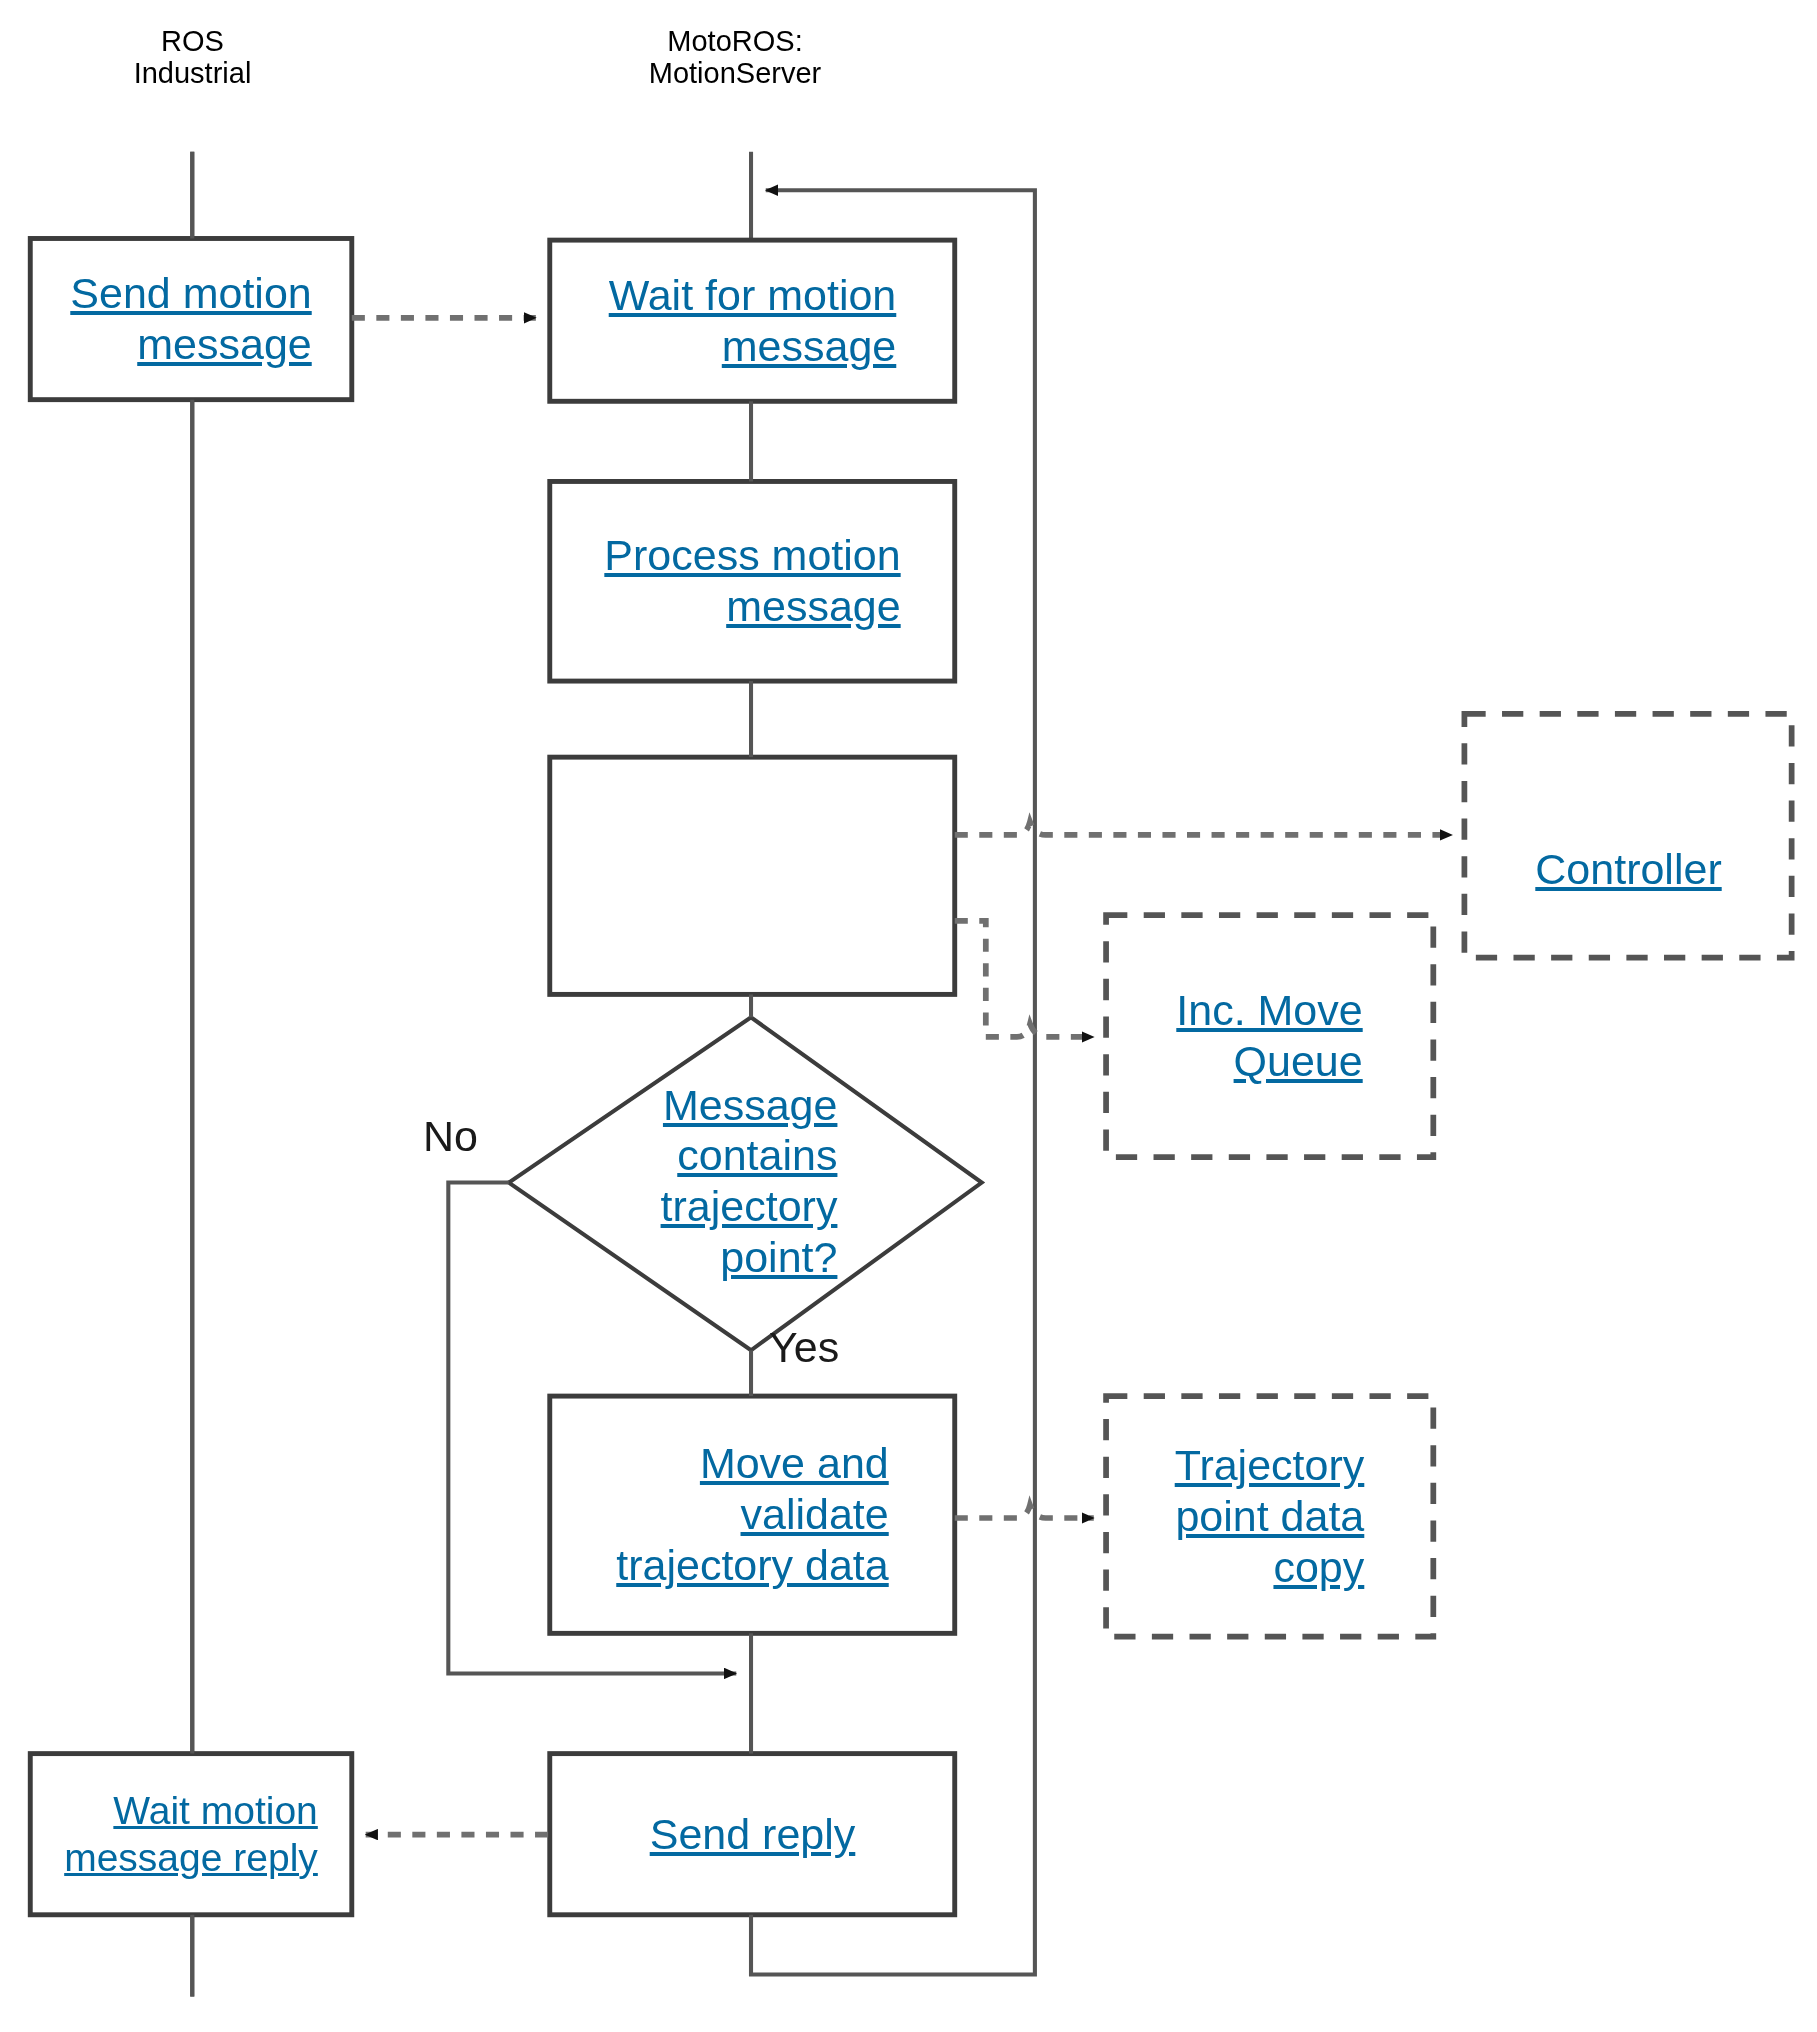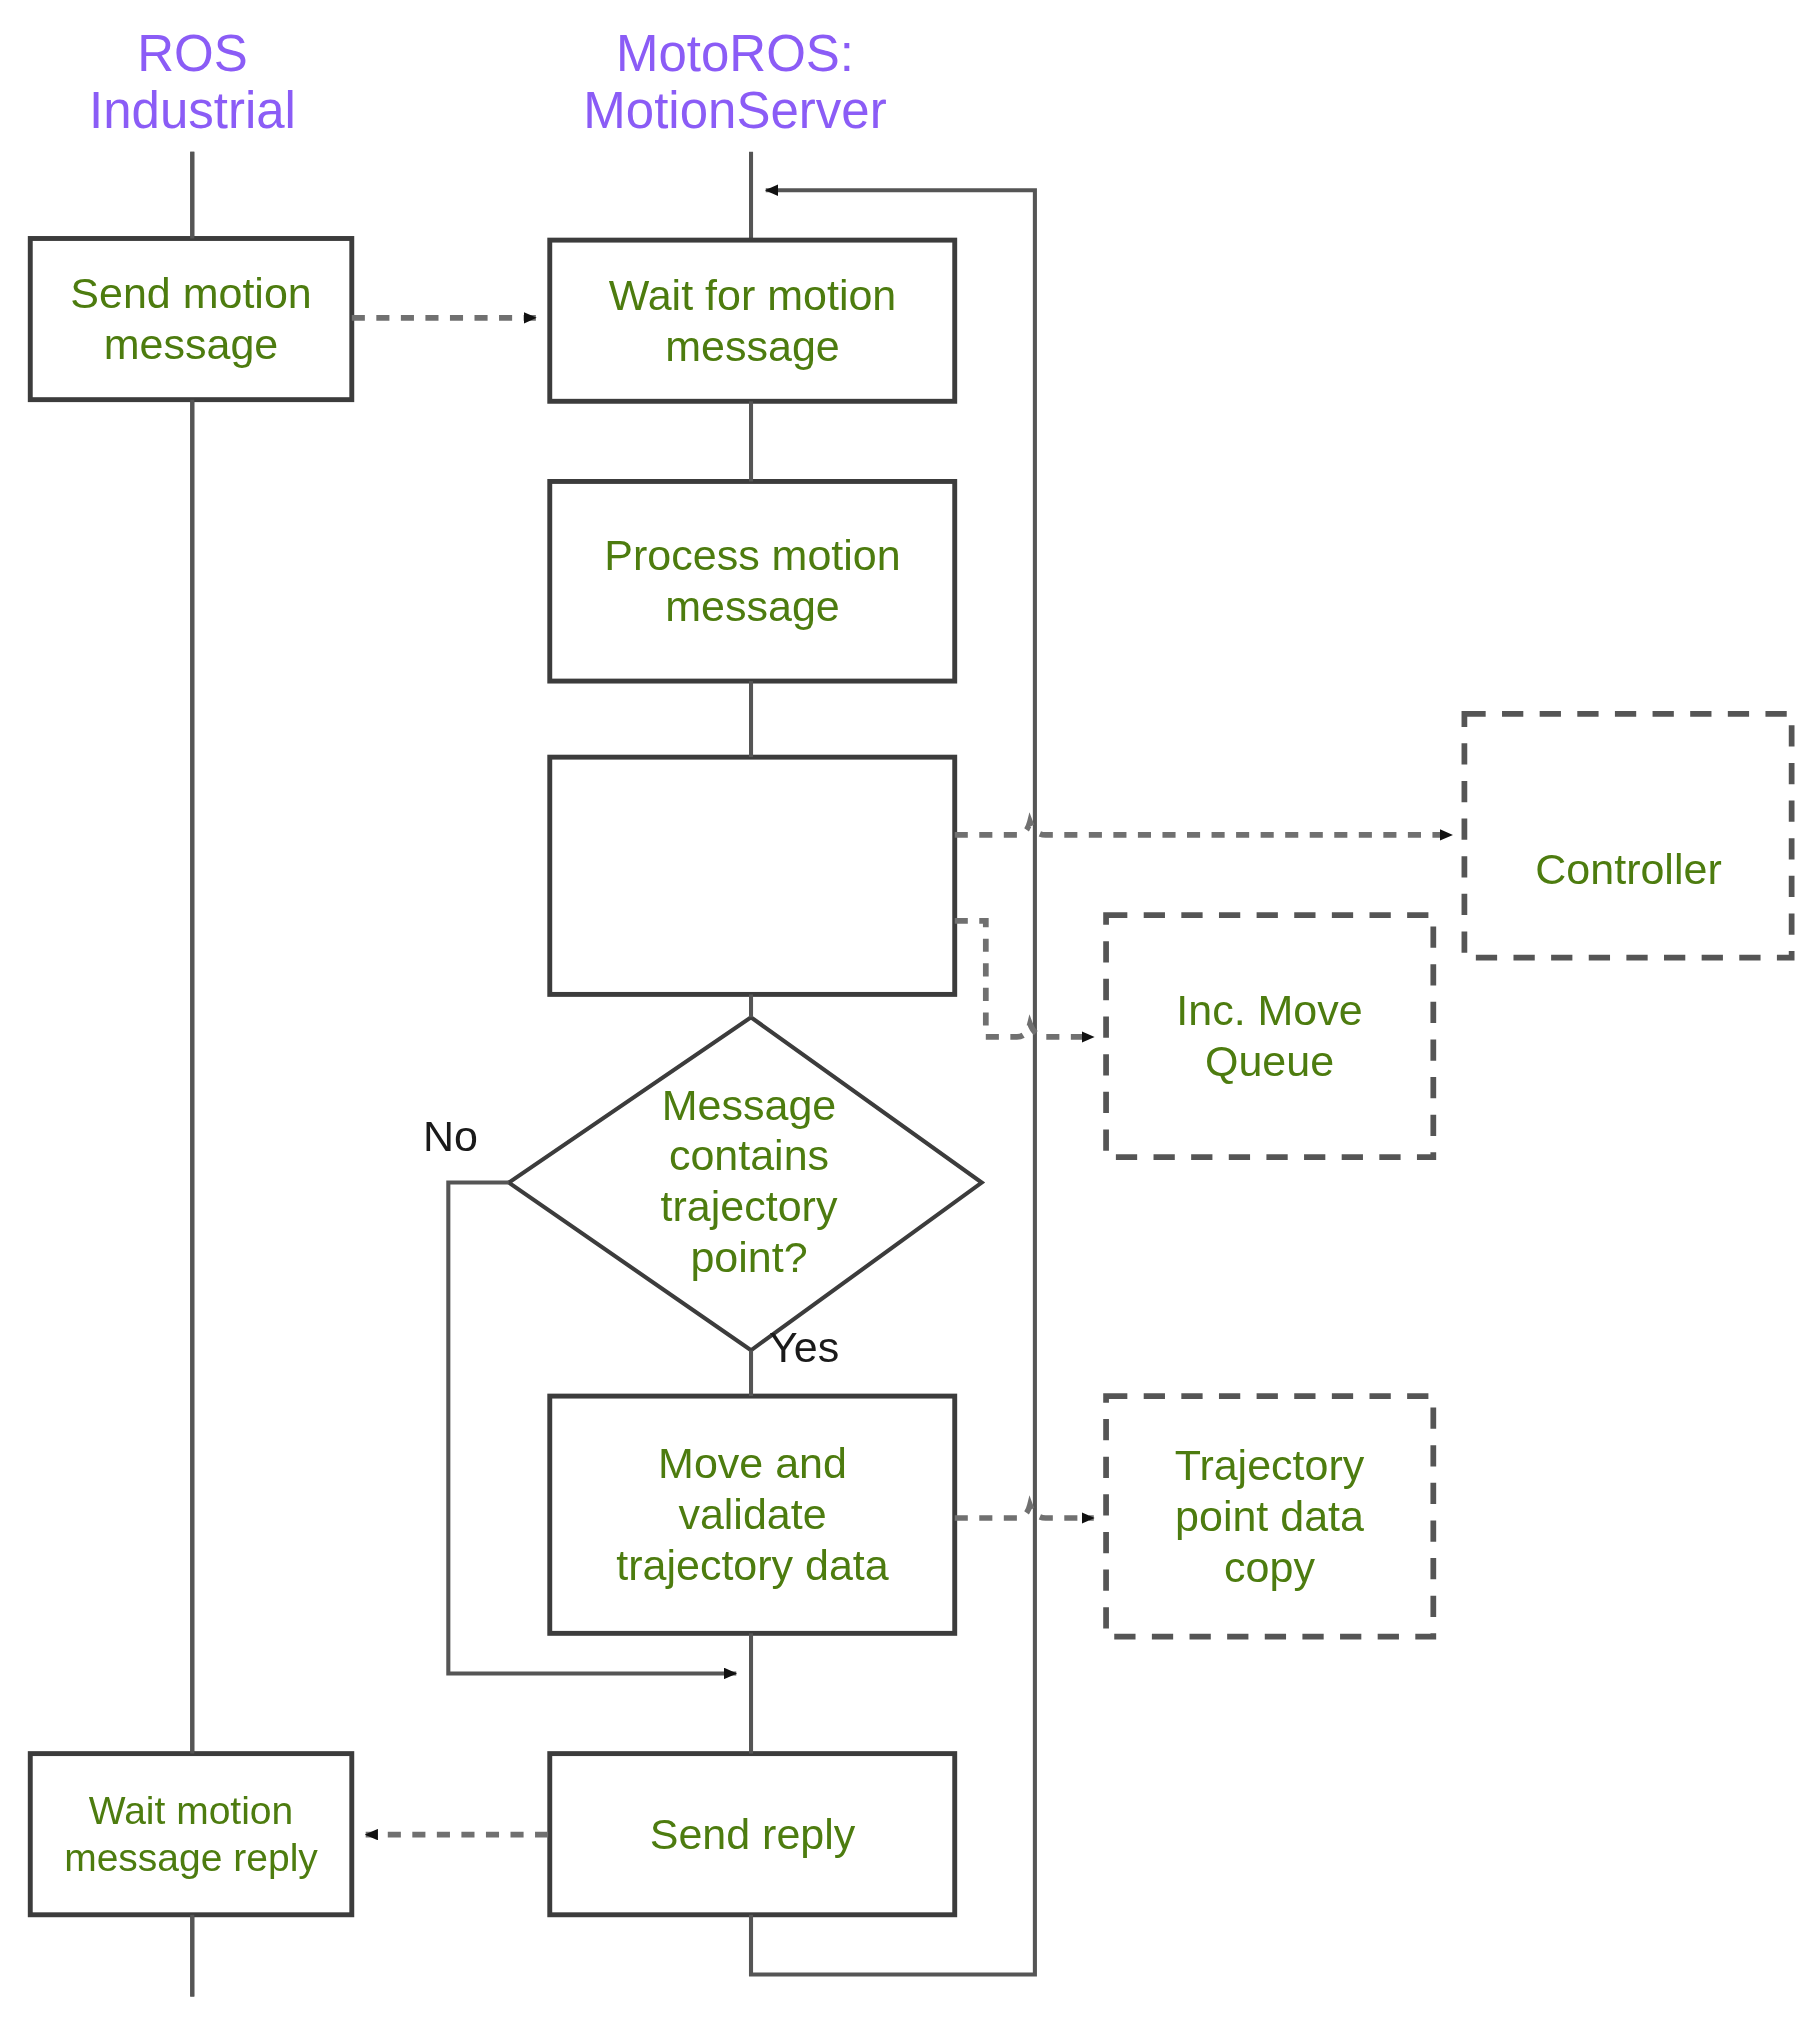--- a/index.html
+++ b/index.html
@@ -22,34 +22,35 @@
     top: 0;
     left: 0;
     width: 1817px;
     height: 2033px;
   }
   .node-label {
     position: absolute;
     display: flex;
     align-items: center;
     justify-content: center;
-    text-align: center;
-    color: #4d7c0f;
+    text-align: right;
+    color: #0369a1;
     font-family: "Liberation Sans", sans-serif;
     font-size: 43px;
     line-height: 1.18;
     white-space: pre-line;
     pointer-events: none;
+    text-decoration: underline;
   }
   .lane-title {
     position: absolute;
     text-align: center;
-    color: #8b5cf6;
+    color: #000000;
     font-family: "Liberation Sans", sans-serif;
-    font-size: 51px;
+    font-size: 29px;
     line-height: 1.12;
     white-space: pre-line;
   }
   .edge-label {
     position: absolute;
     color: #1a1a1a;
     font-family: "Liberation Sans", sans-serif;
     font-size: 43px;
     line-height: 1.1;
     white-space: nowrap;

